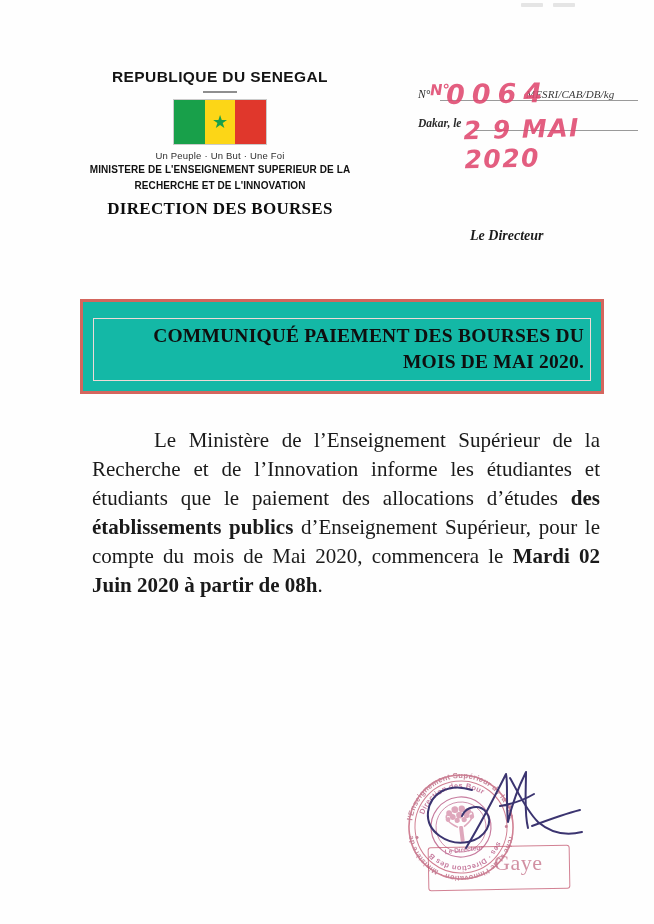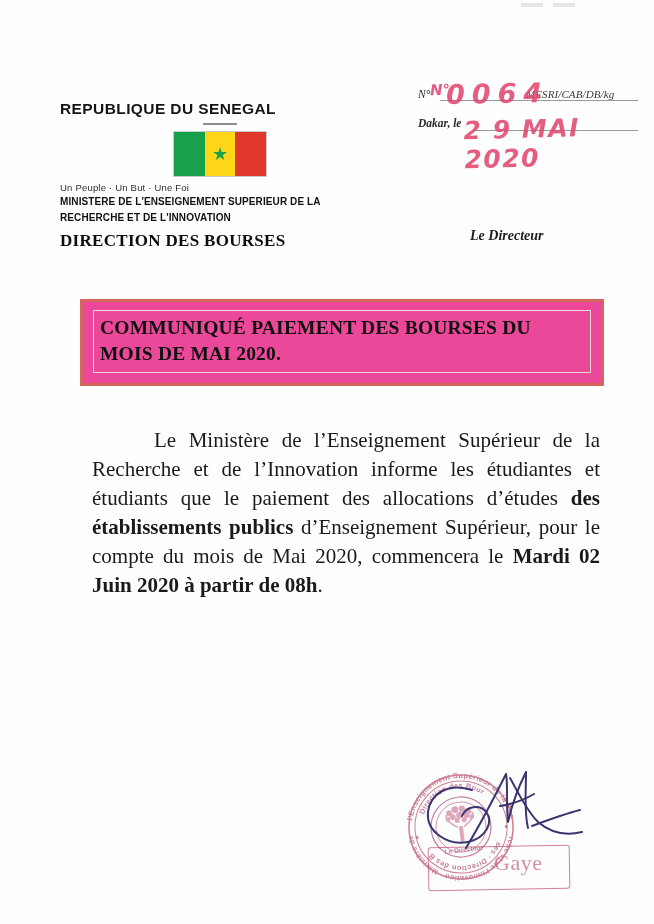--- a/index.html
+++ b/index.html
@@ -32,23 +32,23 @@
     opacity: .55;
     border-radius: 1px;
   }
   .top-artifact.a { left: 521px; }
   .top-artifact.b { left: 553px; }
 
   
   .letterhead {
     position: absolute;
     left: 60px;
-    top: 100px;
+    top: 68px;
     width: 320px;
-    text-align: left;
+    text-align: center;
   }
   .republic {
     font-family: "Liberation Sans", sans-serif;
     font-weight: bold;
     font-size: 15.5px;
     letter-spacing: .4px;
     color: #141414;
     white-space: nowrap;
   }
   .rule-under-republic {
@@ -210,23 +210,23 @@
   }
 
   
   .title-box {
     position: absolute;
     left: 80px;
     top: 299px;
     width: 524px;
     box-sizing: border-box;
     border: 3px solid #d4665e;
-    background: #ec4899;
-    padding: 8px 10px 10px;
-    text-align: left;
+    background: #14b8a6;
+    padding: 16px 10px 10px;
+    text-align: right;
   }
   .title-box-inner {
     border: 1px solid #efdad7;
     padding: 4px 6px 6px;
   }
   .title-text {
     font-family: "Liberation Serif", serif;
     font-weight: bold;
     font-size: 19.5px;
     letter-spacing: .2px;

